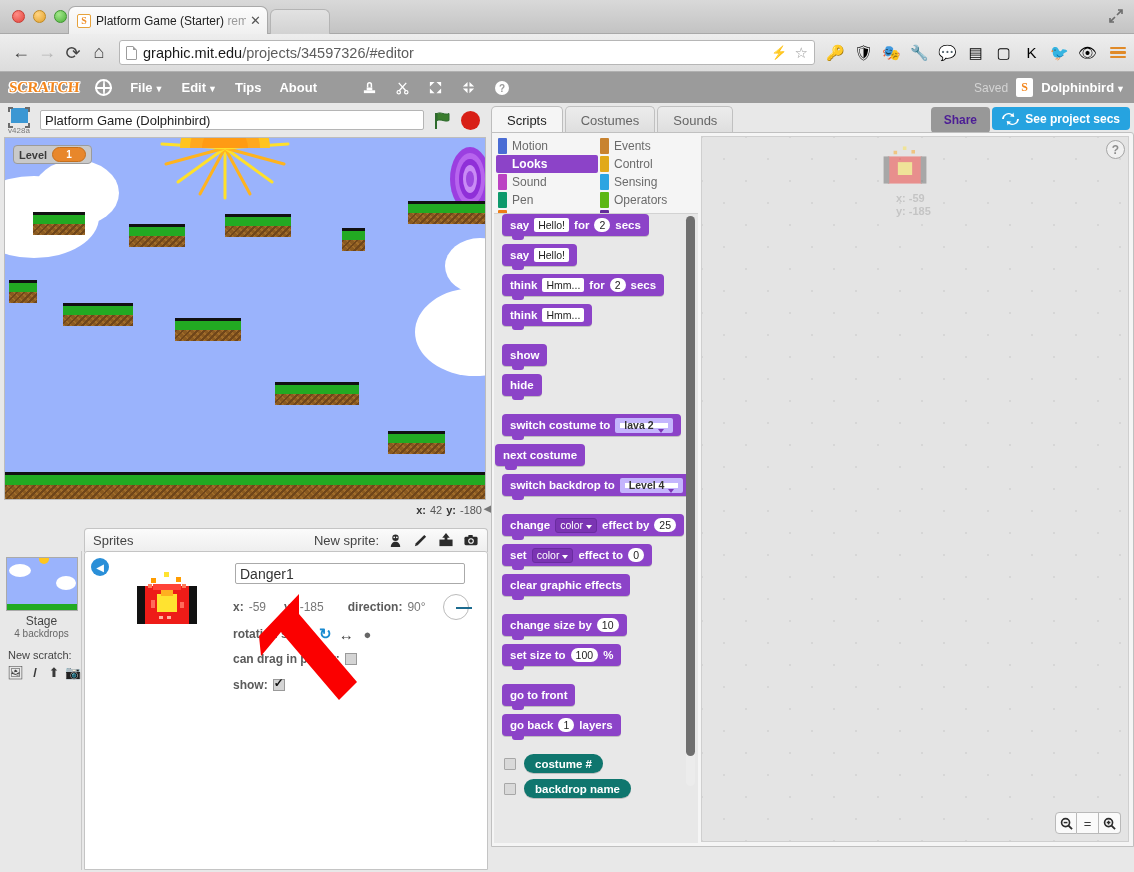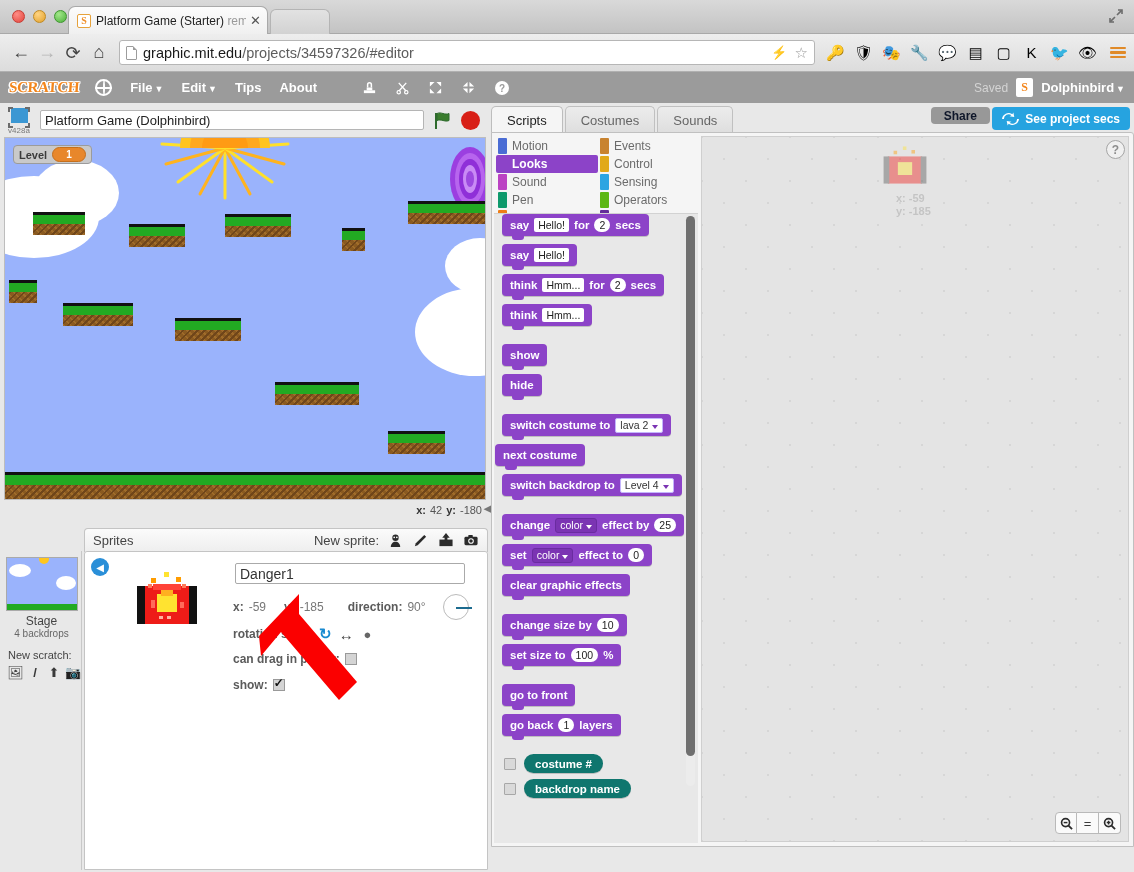--- a/index.html
+++ b/index.html
@@ -240,22 +240,22 @@
   .tabs{ position:absolute;left:0;top:3px;height:27px;display:flex;}
   .tabb{
     height:27px; padding:0 15px; display:flex;align-items:center;
     font-size:13px;color:#666;
     background:linear-gradient(#ececec,#dedede);
     border:1px solid #c0c0c0; border-bottom:none; border-radius:5px 5px 0 0;
     margin-right:2px;
   }
   .tabb.active{ background:#f5f5f5; color:#222; border-color:#bdbdbd;}
   .share-btn{
-    position:absolute; right:144px; top:4px; height:17px; padding:0 13px;
-    background:#989898; border-radius:4px; color:#0f172a;font-weight:bold;font-size:12px;
+    position:absolute; right:144px; top:4px; height:26px; padding:0 13px;
+    background:#989898; border-radius:4px; color:#4c1d95;font-weight:bold;font-size:12px;
     display:flex;align-items:center;
   }
   .see-btn{
     position:absolute; right:4px; top:4px; height:23px; padding:0 10px;
     background:#26a3e0; border-radius:4px; color:#fff;font-weight:bold;font-size:12px;
     display:flex;align-items:center;gap:6px;
   }
 
   .ed-body{
     position:absolute;left:0;top:29px;width:643px;height:715px;
@@ -284,21 +284,21 @@
             display:inline-flex;align-items:center;}
   .blk .num{ background:#fff;color:#222;font-weight:normal;border-radius:8px;
              padding:0 5px;font-size:10.5px;height:14px;
              display:inline-flex;align-items:center;justify-content:center;min-width:14px;}
   .blk .dd{ background:#7b34b3;color:#fff;font-weight:normal;border:1px solid #6a2ca0;
             border-radius:3px;padding:0 13px 0 4px;font-size:10.5px;height:15px;
             display:inline-flex;align-items:center;position:relative;}
   .blk .dd:after{content:"";position:absolute;right:4px;top:6px;
             border-left:3.5px solid transparent;border-right:3.5px solid transparent;
             border-top:4px solid #fff;}
-  .blk .ddw{ background:#fff;color:#333;font-weight:normal;border:1px solid #c4b5fd;
+  .blk .ddw{ background:#fff;color:#333;font-weight:bold;border:5px solid #c4b5fd;
             border-radius:2px;padding:0 14px 0 4px;font-size:10.5px;height:15px;
             display:inline-flex;align-items:center;position:relative;}
   .blk .ddw:after{content:"";position:absolute;right:4px;top:6px;
             border-left:3.5px solid transparent;border-right:3.5px solid transparent;
             border-top:4px solid #7b34b3;}
   .rblk{ position:absolute;background:#0f766e;border-radius:11px;color:#fff;
          font-weight:bold;font-size:11.5px;height:19px;display:flex;align-items:center;
          padding:0 11px; box-shadow:0 1px 0 rgba(0,0,0,.18);}
   .rchk{ position:absolute;width:12px;height:12px;background:#d9d9d9;
          border:1px solid #a7a7a7;border-radius:1px;}

